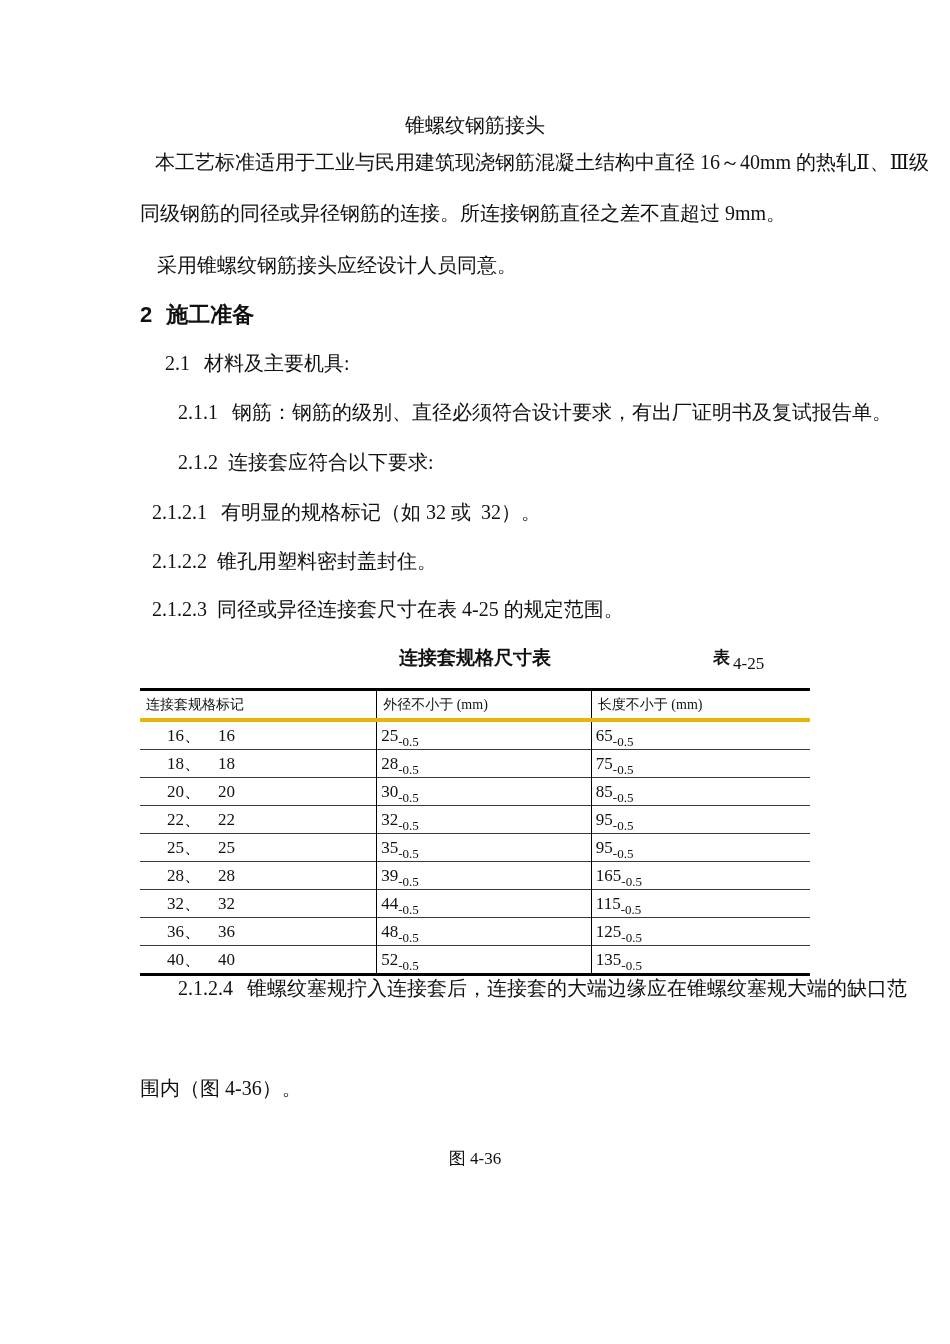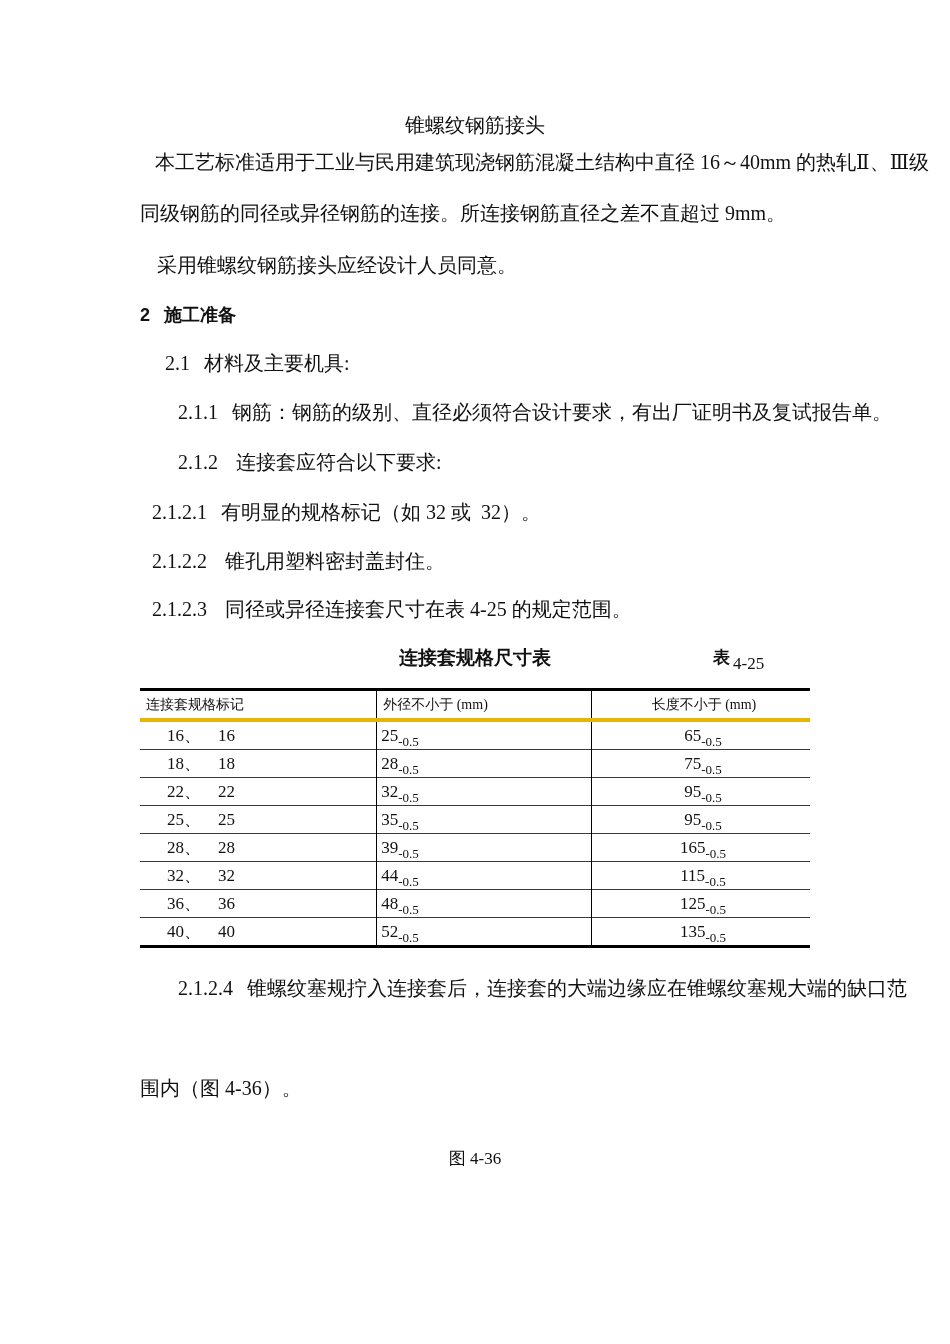--- a/index.html
+++ b/index.html
@@ -10,21 +10,21 @@
     background:#ffffff;
     color:#111;
     font-family:"Liberation Serif","DejaVu Serif",serif;
     font-size:20px;
     overflow:hidden;
   }
   .abs { position:absolute; white-space:pre; line-height:26px; }
   .center { left:0; width:950px; text-align:center; }
   .cn-bold { font-family:"Liberation Sans","DejaVu Sans",sans-serif; font-weight:bold; }
   .num { margin-right:14px; }
-  .num-wide { margin-right:18px; }
+  .num-wide { margin-right:10px; }
 
   
   .tbl-caption { position:absolute; top:645px; left:140px; width:670px; height:34px; }
   .tbl-title { position:absolute; left:0; width:670px; text-align:center; font-size:19px; }
   .tbl-label { position:absolute; left:573px; top:1px; font-size:17px; }
   .tbl-label .lbl-num { position:relative; top:6px; font-family:"Liberation Serif","DejaVu Serif",serif; font-weight:normal; margin-left:3px; }
 
   table.spec {
     position:absolute; top:688px; left:140px;
     width:670px;
@@ -33,40 +33,40 @@
   }
   table.spec th, table.spec td {
     font-weight:normal; text-align:left; vertical-align:middle;
     padding:0; white-space:pre;
   }
   table.spec { border-top:3px solid #000; border-bottom:3px solid #000; }
   table.spec th { height:27px; border-bottom:4px solid #eab308; padding-left:6px; font-size:14px; }
   table.spec td { height:27px; border-top:1px solid #3a3a3a; }
   table.spec .w1 { width:225px; }
   table.spec .w2 { width:220px; }
-  table.spec .w3 { width:225px;text-align:center; }
+  table.spec .w3 { width:225px; }
   table.spec td.c1 { padding-left:27px; }
   table.spec td.c2, table.spec td.c3 { padding-left:4px; }
   table.spec th.h2, table.spec th.h3,
   table.spec td.c2, table.spec td.c3 { border-left:1px solid #000; }
   .tol { font-size:13px; position:relative; top:5px; letter-spacing:0; }
 </style>
 </head>
 <body>
 
 <div class="page">
 
   <div class="abs center" style="top:112px;">锥螺纹钢筋接头</div>
 
   <div class="abs" style="top:149px; left:155px;">本工艺标准适用于工业与民用建筑现浇钢筋混凝土结构中直径 16～40mm 的热轧Ⅱ、Ⅲ级</div>
   <div class="abs" style="top:200px; left:140px;">同级钢筋的同径或异径钢筋的连接。所连接钢筋直径之差不直超过 9mm。</div>
 
   <div class="abs" style="top:252px; left:157px;">采用锥螺纹钢筋接头应经设计人员同意。</div>
 
-  <div class="abs" style="top:302px; left:140px; font-size:18px;"><span class="num cn-bold">2</span><span class="cn-bold">施工准备</span></div>
+  <div class="abs" style="top:302px; left:140px; font-size:22px;"><span class="num cn-bold">2</span><span class="cn-bold">施工准备</span></div>
 
   <div class="abs" style="top:350px; left:165px;"><span class="num">2.1</span><span>材料及主要机具:</span></div>
 
   <div class="abs" style="top:399px; left:178px;"><span class="num">2.1.1</span><span>钢筋：钢筋的级别、直径必须符合设计要求，有出厂证明书及复试报告单。</span></div>
 
   <div class="abs" style="top:449px; left:178px;"><span class="num-wide num">2.1.2</span><span>连接套应符合以下要求:</span></div>
 
   <div class="abs" style="top:499px; left:152px;"><span class="num">2.1.2.1</span><span>有明显的规格标记（如 32 或  32）。</span></div>
 
   <div class="abs" style="top:548px; left:152px;"><span class="num-wide num">2.1.2.2</span><span>锥孔用塑料密封盖封住。</span></div>
@@ -89,20 +89,25 @@
     <tbody>
       <tr>
         <td class="w1 c1">16、　16</td>
         <td class="w2 c2"><span>25</span><span class="tol">-0.5</span></td>
         <td class="w3 c3"><span>65</span><span class="tol">-0.5</span></td>
       </tr>
       <tr>
         <td class="w1 c1">18、　18</td>
         <td class="w2 c2"><span>28</span><span class="tol">-0.5</span></td>
         <td class="w3 c3"><span>75</span><span class="tol">-0.5</span></td>
+      </tr>
+      <tr>
+        <td class="w1 c1">20、　20</td>
+        <td class="w2 c2"><span>30</span><span class="tol">-0.5</span></td>
+        <td class="w3 c3"><span>85</span><span class="tol">-0.5</span></td>
       </tr>
       <tr>
         <td class="w1 c1">22、　22</td>
         <td class="w2 c2"><span>32</span><span class="tol">-0.5</span></td>
         <td class="w3 c3"><span>95</span><span class="tol">-0.5</span></td>
       </tr>
       <tr>
         <td class="w1 c1">25、　25</td>
         <td class="w2 c2"><span>35</span><span class="tol">-0.5</span></td>
         <td class="w3 c3"><span>95</span><span class="tol">-0.5</span></td>

